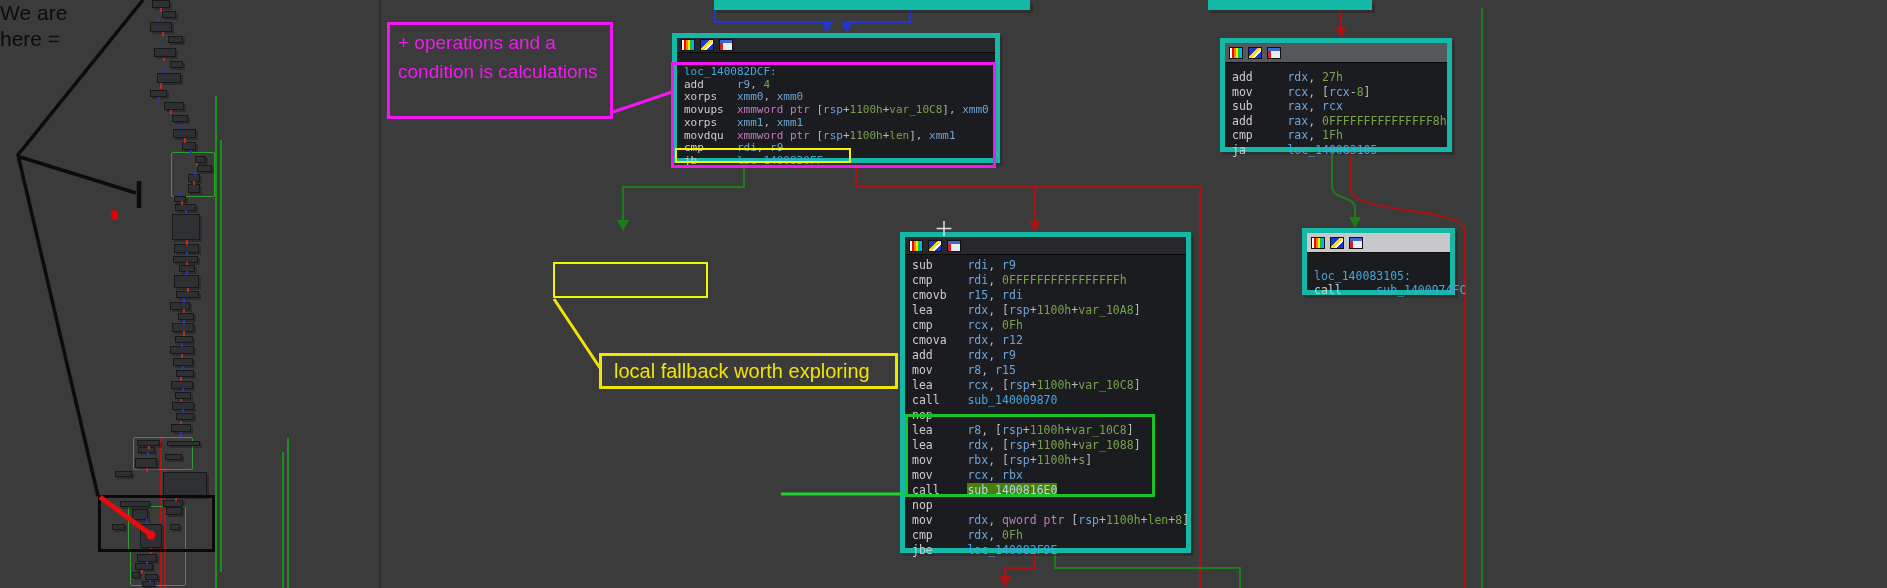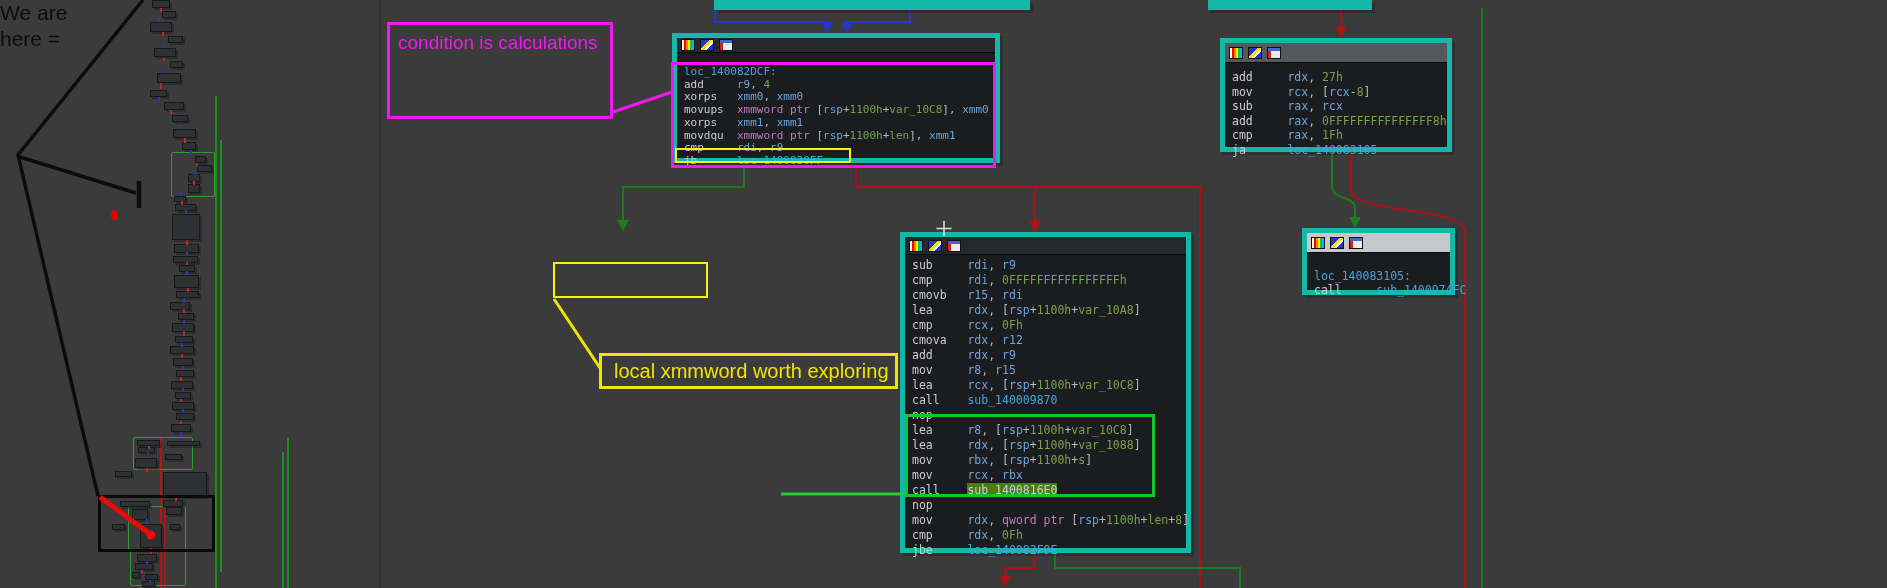--- a/index.html
+++ b/index.html
@@ -258,24 +258,25 @@
     </div>
     <div class="code"><div><span class="lbl">loc_140083105:</span></div><div><span class="mn">call     </span><span class="lbl">sub_1400974FC</span></div></div>
   </div>
 
   <div class="frame" id="fr-magenta"></div>
   <div class="frame" id="fr-jb"></div>
   <div class="frame" id="fr-call"></div>
   <div class="frame" id="fr-green"></div>
 
   <div class="note" id="note-magenta">
+      <div>+ operations and a</div>
       <div>condition is calculations</div>
     </div>
   <div class="note" id="note-yellow">
-    <span>local xmmword worth exploring</span>
+    <span>local fallback worth exploring</span>
   </div>
   <div id="note-here">
       <div>We are</div>
       <div>here =</div>
     </div>
   <span id="here-dot"></span>
 
   <svg id="ann" class="layer" width="1887" height="588">
     <path d="M143,0 L18,155 L98,496" stroke="#0c0c0c" stroke-width="3.5" fill="none"></path>
     <path d="M20,157 L136,193" stroke="#0c0c0c" stroke-width="3.5" fill="none"></path>

